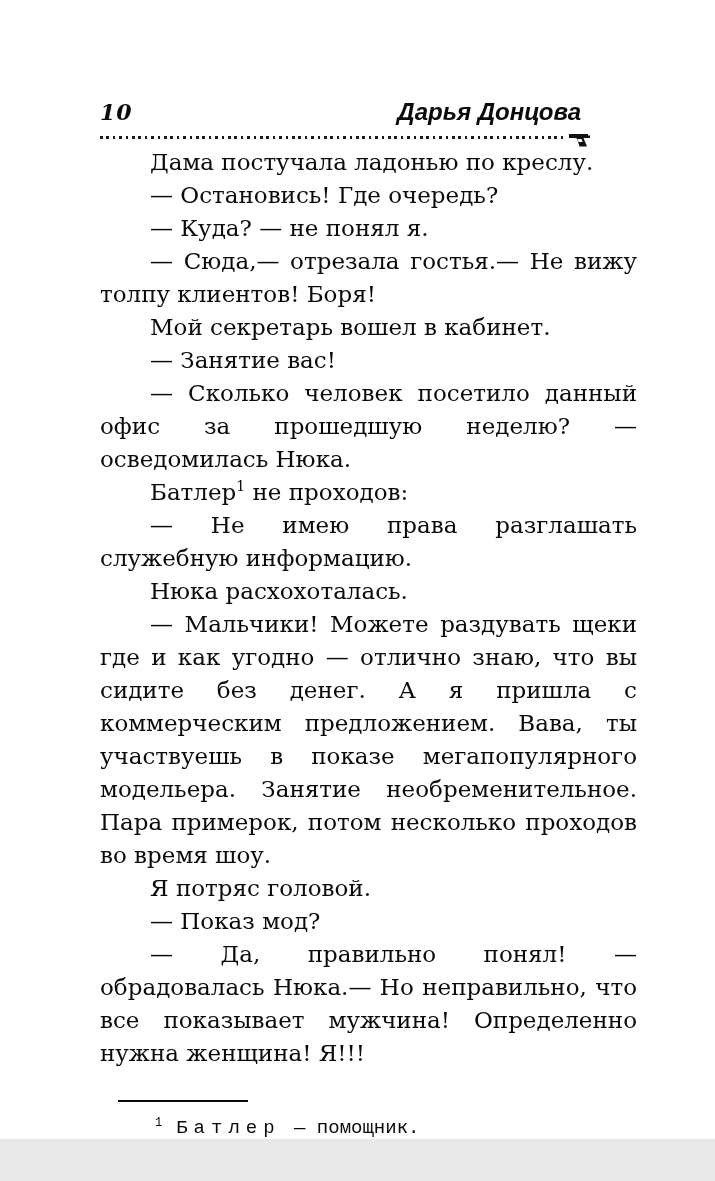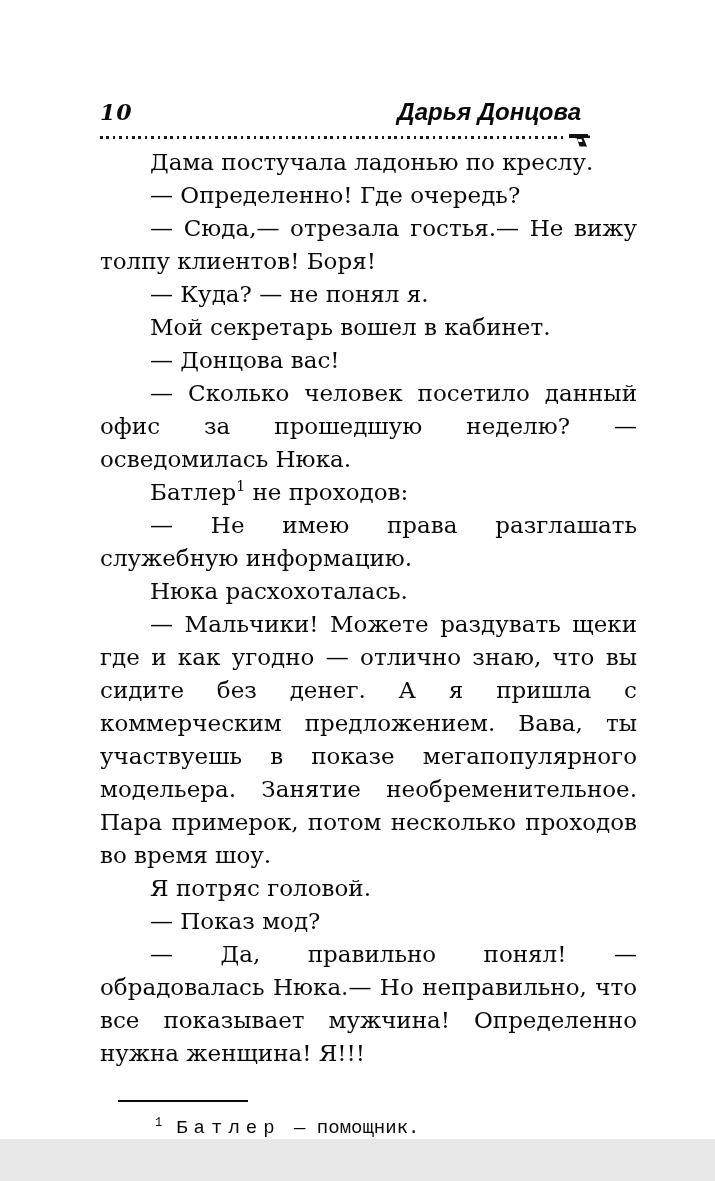--- a/index.html
+++ b/index.html
@@ -121,25 +121,25 @@
         <svg width="24" height="17" viewBox="0 0 24 17" aria-hidden="true">
           <path d="M0 3 L19 3 L19 4.6 L21 4.6 L21 7 L14.5 7 L18 15.5 L10.5 15.5 L8 7.6 L5.5 7 L0 7 Z" fill="#111"></path>
           <path d="M8.5 8 L12.5 8 L13.6 11 L9.6 11 Z" fill="#ffffff"></path>
         </svg>
       </span>
     </div>
   </header>
 
   <main class="body-text">
     <p>Дама постучала ладонью по креслу.</p>
-    <p>— Определенно! Где очередь?</p>
+    <p>— Остановись! Где очередь?</p>
+    <p>— Куда? — не понял я.</p>
     <p>— Сюда,— отрезала гостья.— Не вижу тол­пу клиентов! Боря!</p>
-    <p>— Куда? — не понял я.</p>
     <p>Мой секретарь вошел в кабинет.</p>
-    <p>— Донцова вас!</p>
+    <p>— Занятие вас!</p>
     <p>— Сколько человек посетило данный офис за прошедшую неделю? — осведомилась Нюка.</p>
     <p><span>Батлер</span><sup class="fn-ref">1</sup><span> не проходов:</span></p>
     <p>— Не имею права разглашать служебную информацию.</p>
     <p>Нюка расхохоталась.</p>
     <p>— Мальчики! Можете раздувать щеки где и как угодно — отлично знаю, что вы сидите без денег. А я пришла с коммерческим пред­ложением. Вава, ты участвуешь в показе ме­гапопулярного модельера. Занятие необреме­нительное. Пара примерок, потом несколько проходов во время шоу.</p>
     <p>Я потряс головой.</p>
     <p>— Показ мод?</p>
     <p>— Да, правильно понял! — обрадовалась Нюка.— Но неправильно, что все показыва­ет мужчина! Определенно нужна женщина! Я!!!</p>
   </main>
 

